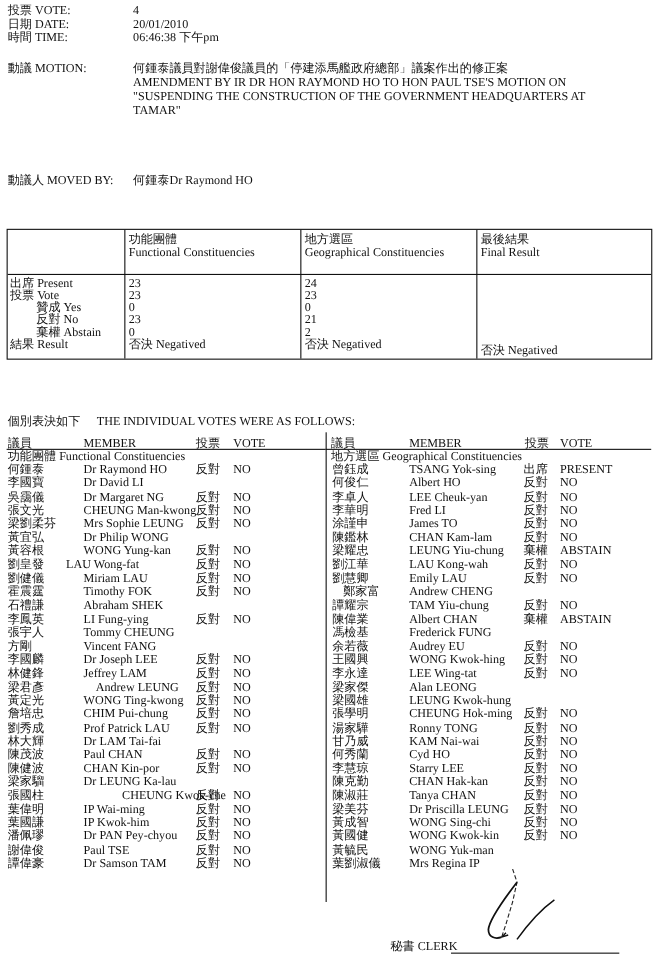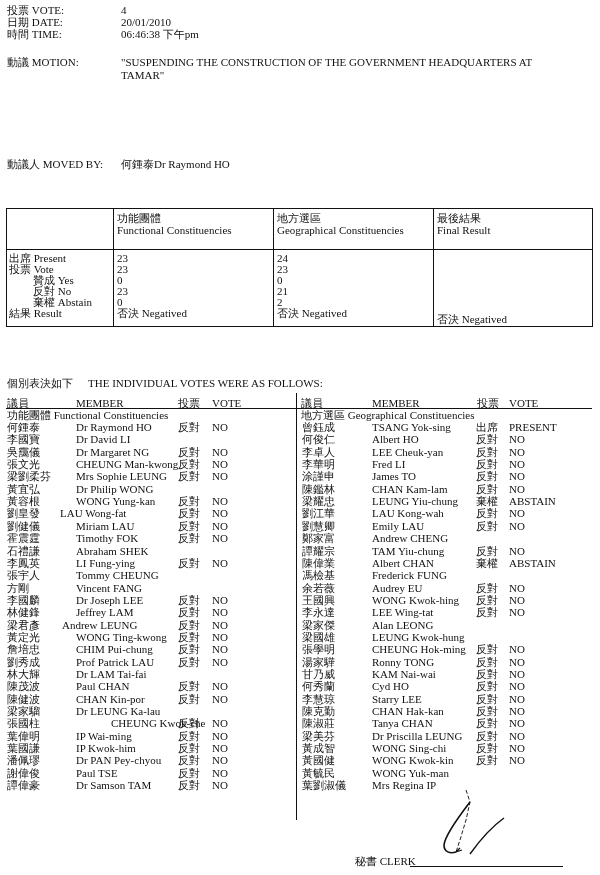--- a/index.html
+++ b/index.html
@@ -45,20 +45,22 @@
 
 <div class="abs hdr-label" style="top:4px">投票 VOTE:</div>
 <div class="abs hdr-value" style="top:4px">4</div>
 <div class="abs hdr-label" style="top:16px">日期 DATE:</div>
 <div class="abs hdr-value" style="top:16px">20/01/2010</div>
 <div class="abs hdr-label" style="top:28px">時間 TIME:</div>
 <div class="abs hdr-value" style="top:28px">06:46:38 下午pm</div>
 
 <div class="abs hdr-label" style="top:56px">動議 MOTION:</div>
 <div class="abs motion-lines">
+  <div>何鍾泰議員對謝偉俊議員的「停建添馬艦政府總部」議案作出的修正案</div>
+  <div>AMENDMENT BY IR DR HON RAYMOND HO TO HON PAUL TSE'S MOTION ON</div>
   <div>"SUSPENDING THE CONSTRUCTION OF THE GOVERNMENT HEADQUARTERS AT</div>
   <div>TAMAR"</div>
 </div>
 
 <div class="abs hdr-label" style="top:158px">動議人 MOVED BY:</div>
 <div class="abs" style="left:121px; top:158px">何鍾泰Dr Raymond HO</div>
 
 <div class="summary">
   <div class="vline" style="left:106px"></div>
   <div class="vline" style="left:266px"></div>
@@ -208,21 +210,21 @@
       <span style="left: 212px;">NO</span>
     </div>
     <div class="row" style="top: 606.25px; left: 0px;">
       <span style="left: 7px;">林健鋒</span>
       <span style="left: 76px;">Jeffrey LAM</span>
       <span style="left: 178px;">反對</span>
       <span style="left: 212px;">NO</span>
     </div>
     <div class="row" style="top: 618.6px; left: 0px;">
       <span style="left: 7px;">梁君彥</span>
-      <span style="left: 62px;">Andrew LEUNG</span>
+      <span style="left: 87px;">Andrew LEUNG</span>
       <span style="left: 178px;">反對</span>
       <span style="left: 212px;">NO</span>
     </div>
     <div class="row" style="top: 630.95px; left: 0px;">
       <span style="left: 7px;">黃定光</span>
       <span style="left: 76px;">WONG Ting-kwong</span>
       <span style="left: 178px;">反對</span>
       <span style="left: 212px;">NO</span>
     </div>
     <div class="row" style="top: 643.3px; left: 0px;">
@@ -347,21 +349,21 @@
       <span style="left: 476px;">反對</span>
       <span style="left: 509px;">NO</span>
     </div>
     <div class="row" style="top: 519.8px; left: 0px;">
       <span style="left: 302px;">劉慧卿</span>
       <span style="left: 372px;">Emily LAU</span>
       <span style="left: 476px;">反對</span>
       <span style="left: 509px;">NO</span>
     </div>
     <div class="row" style="top: 532.15px; left: 0px;">
-      <span style="left: 302px;">鄭家富</span>
+      <span style="left: 312px;">鄭家富</span>
       <span style="left: 372px;">Andrew CHENG</span>
       <span style="left: 476px;"></span>
       <span style="left: 509px;"></span>
     </div>
     <div class="row" style="top: 544.5px; left: 0px;">
       <span style="left: 302px;">譚耀宗</span>
       <span style="left: 372px;">TAM Yiu-chung</span>
       <span style="left: 476px;">反對</span>
       <span style="left: 509px;">NO</span>
     </div>

